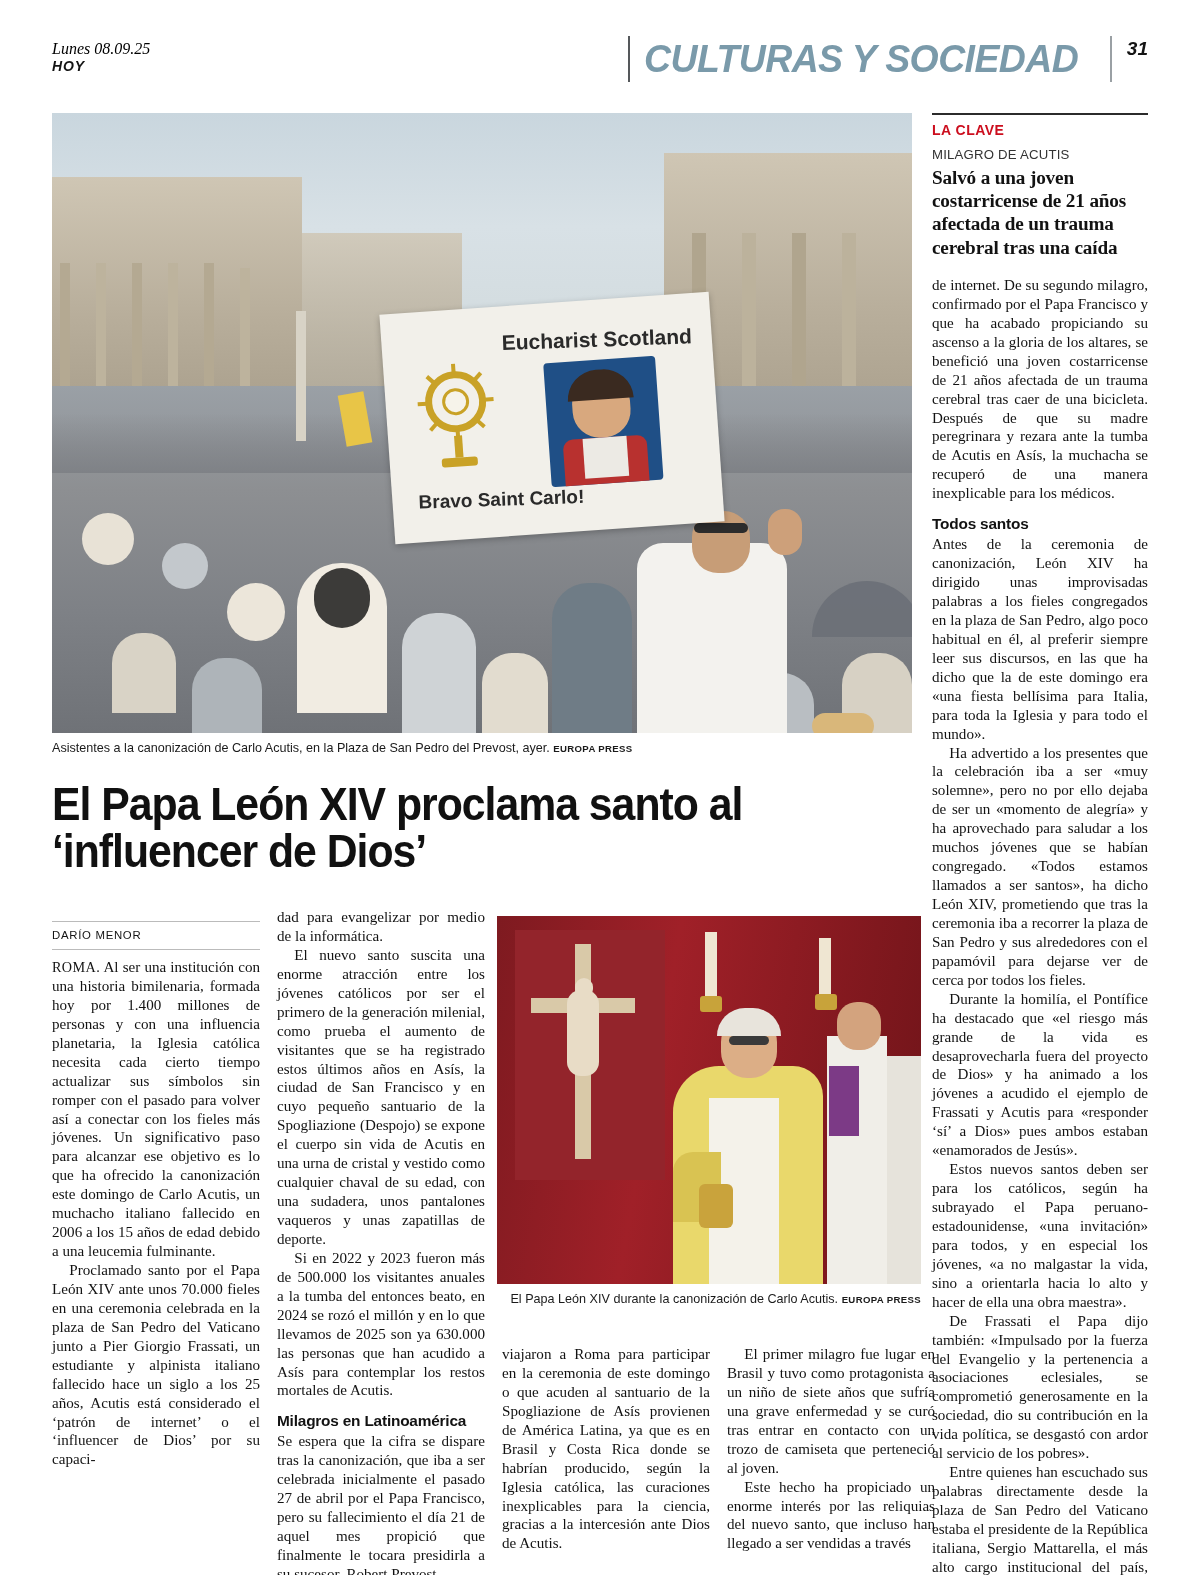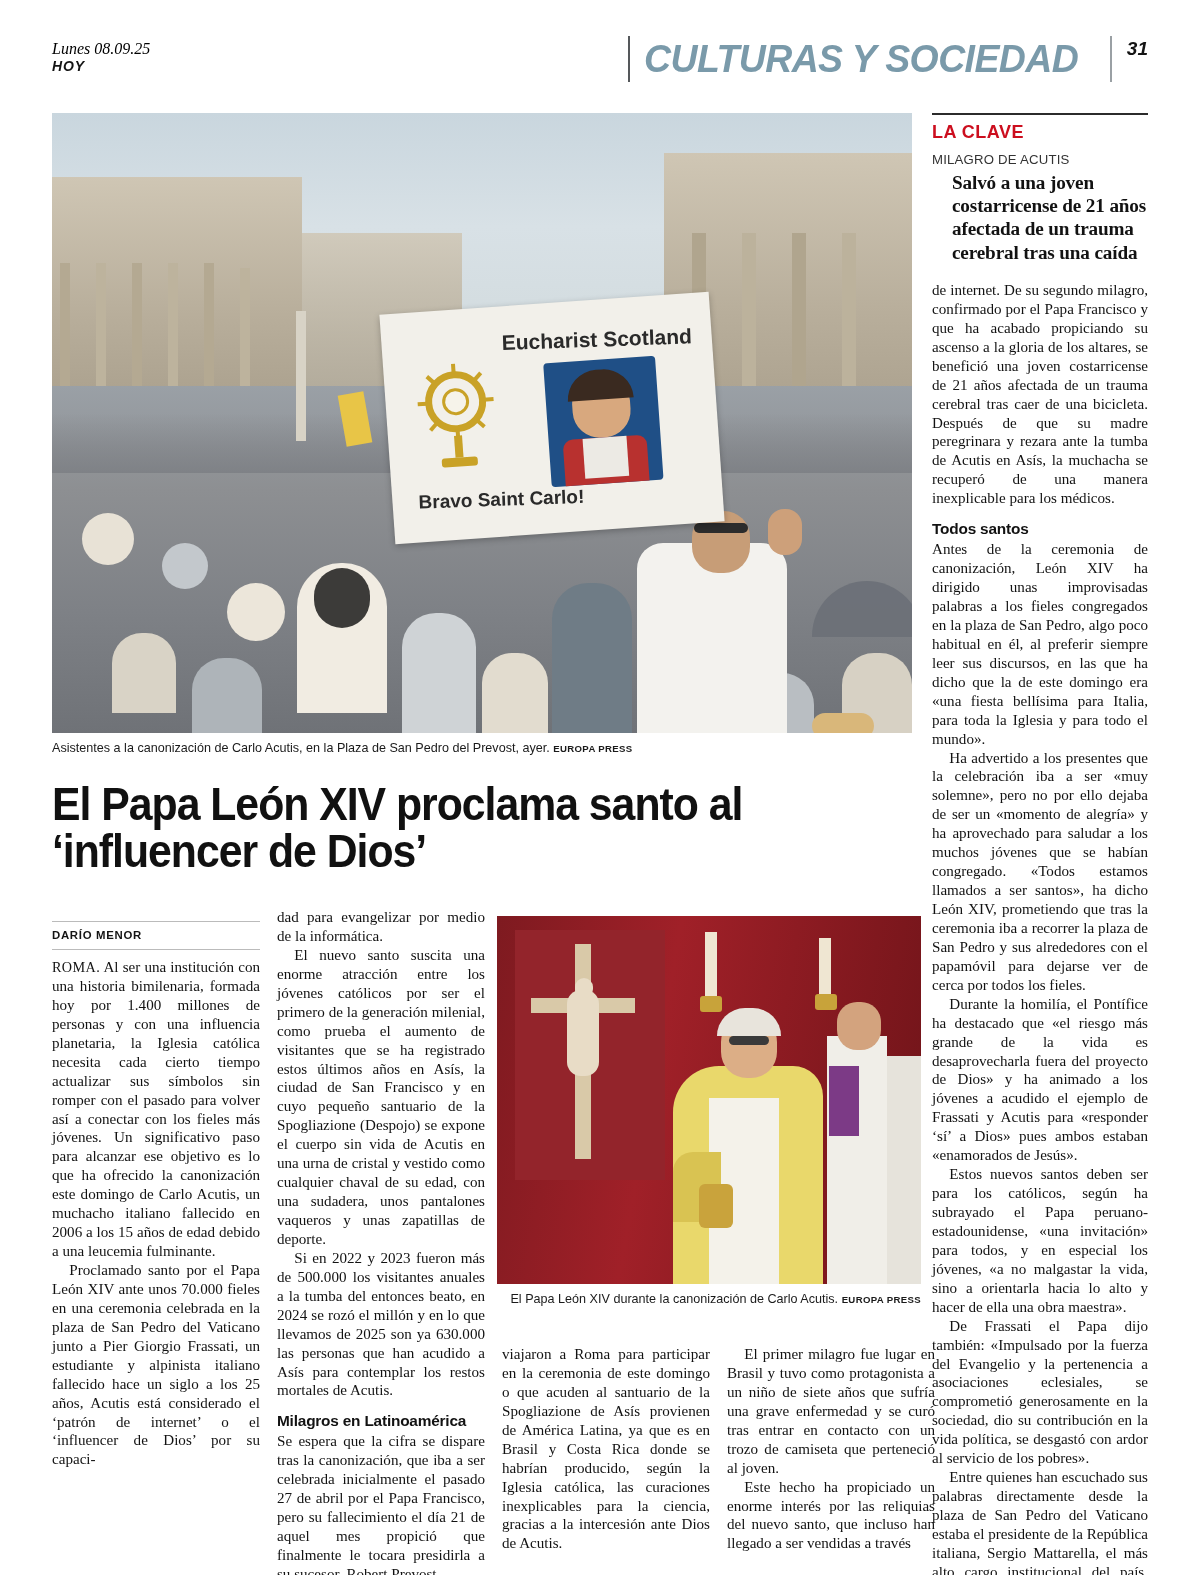--- a/index.html
+++ b/index.html
@@ -133,21 +133,21 @@
     line-height: 1.34;
     color: #161616;
     letter-spacing: -0.1px;
   }
   .byline-rule {
     border-top: 1px solid #bbbbbb;
     margin: 13px 0 7px 0;
   }
   .byline {
     font-family: "Liberation Sans", sans-serif;
-    font-weight: bold;
+    font-weight: normal;
     font-size: 11.4px;
     letter-spacing: 0.7px;
     color: #141414;
   }
   .col-rule {
     border-top: 1px solid #bbbbbb;
     margin-bottom: 8px;
   }
 
   p.body {
@@ -181,41 +181,40 @@
   .rail {
     position: absolute;
     left: 932px;
     top: 113px;
     width: 216px;
   }
   .rail-rule-top { border-top: 2px solid #2b2b2b; }
   .rail-kicker {
     font-family: "Liberation Sans", sans-serif;
     font-weight: bold;
-    font-size: 18px;
+    font-size: 14px;
     letter-spacing: 0.5px;
     color: #cc0e1e;
     padding-top: 7px;
   }
   .rail-eyebrow {
     font-family: "Liberation Sans", sans-serif;
     font-size: 13.2px;
     color: #333333;
     letter-spacing: 0.2px;
     padding-top: 9px;
   }
   .rail-deck {
     font-family: "Liberation Serif", serif;
     font-weight: bold;
     font-size: 19.2px;
     line-height: 1.21;
     color: #121212;
     padding-top: 4px;
     letter-spacing: -0.15px;
-    margin-left: 20px;
   }
   .rail-body { margin-top: 17px; }
 
   
   .ph { position: absolute; }
   .sky {
     position: absolute; left: 0; top: 0; width: 100%; height: 46%;
     background: linear-gradient(180deg, #c9d6de 0%, #d8e1e6 40%, #cfd8da 100%);
   }
   .bldg {

